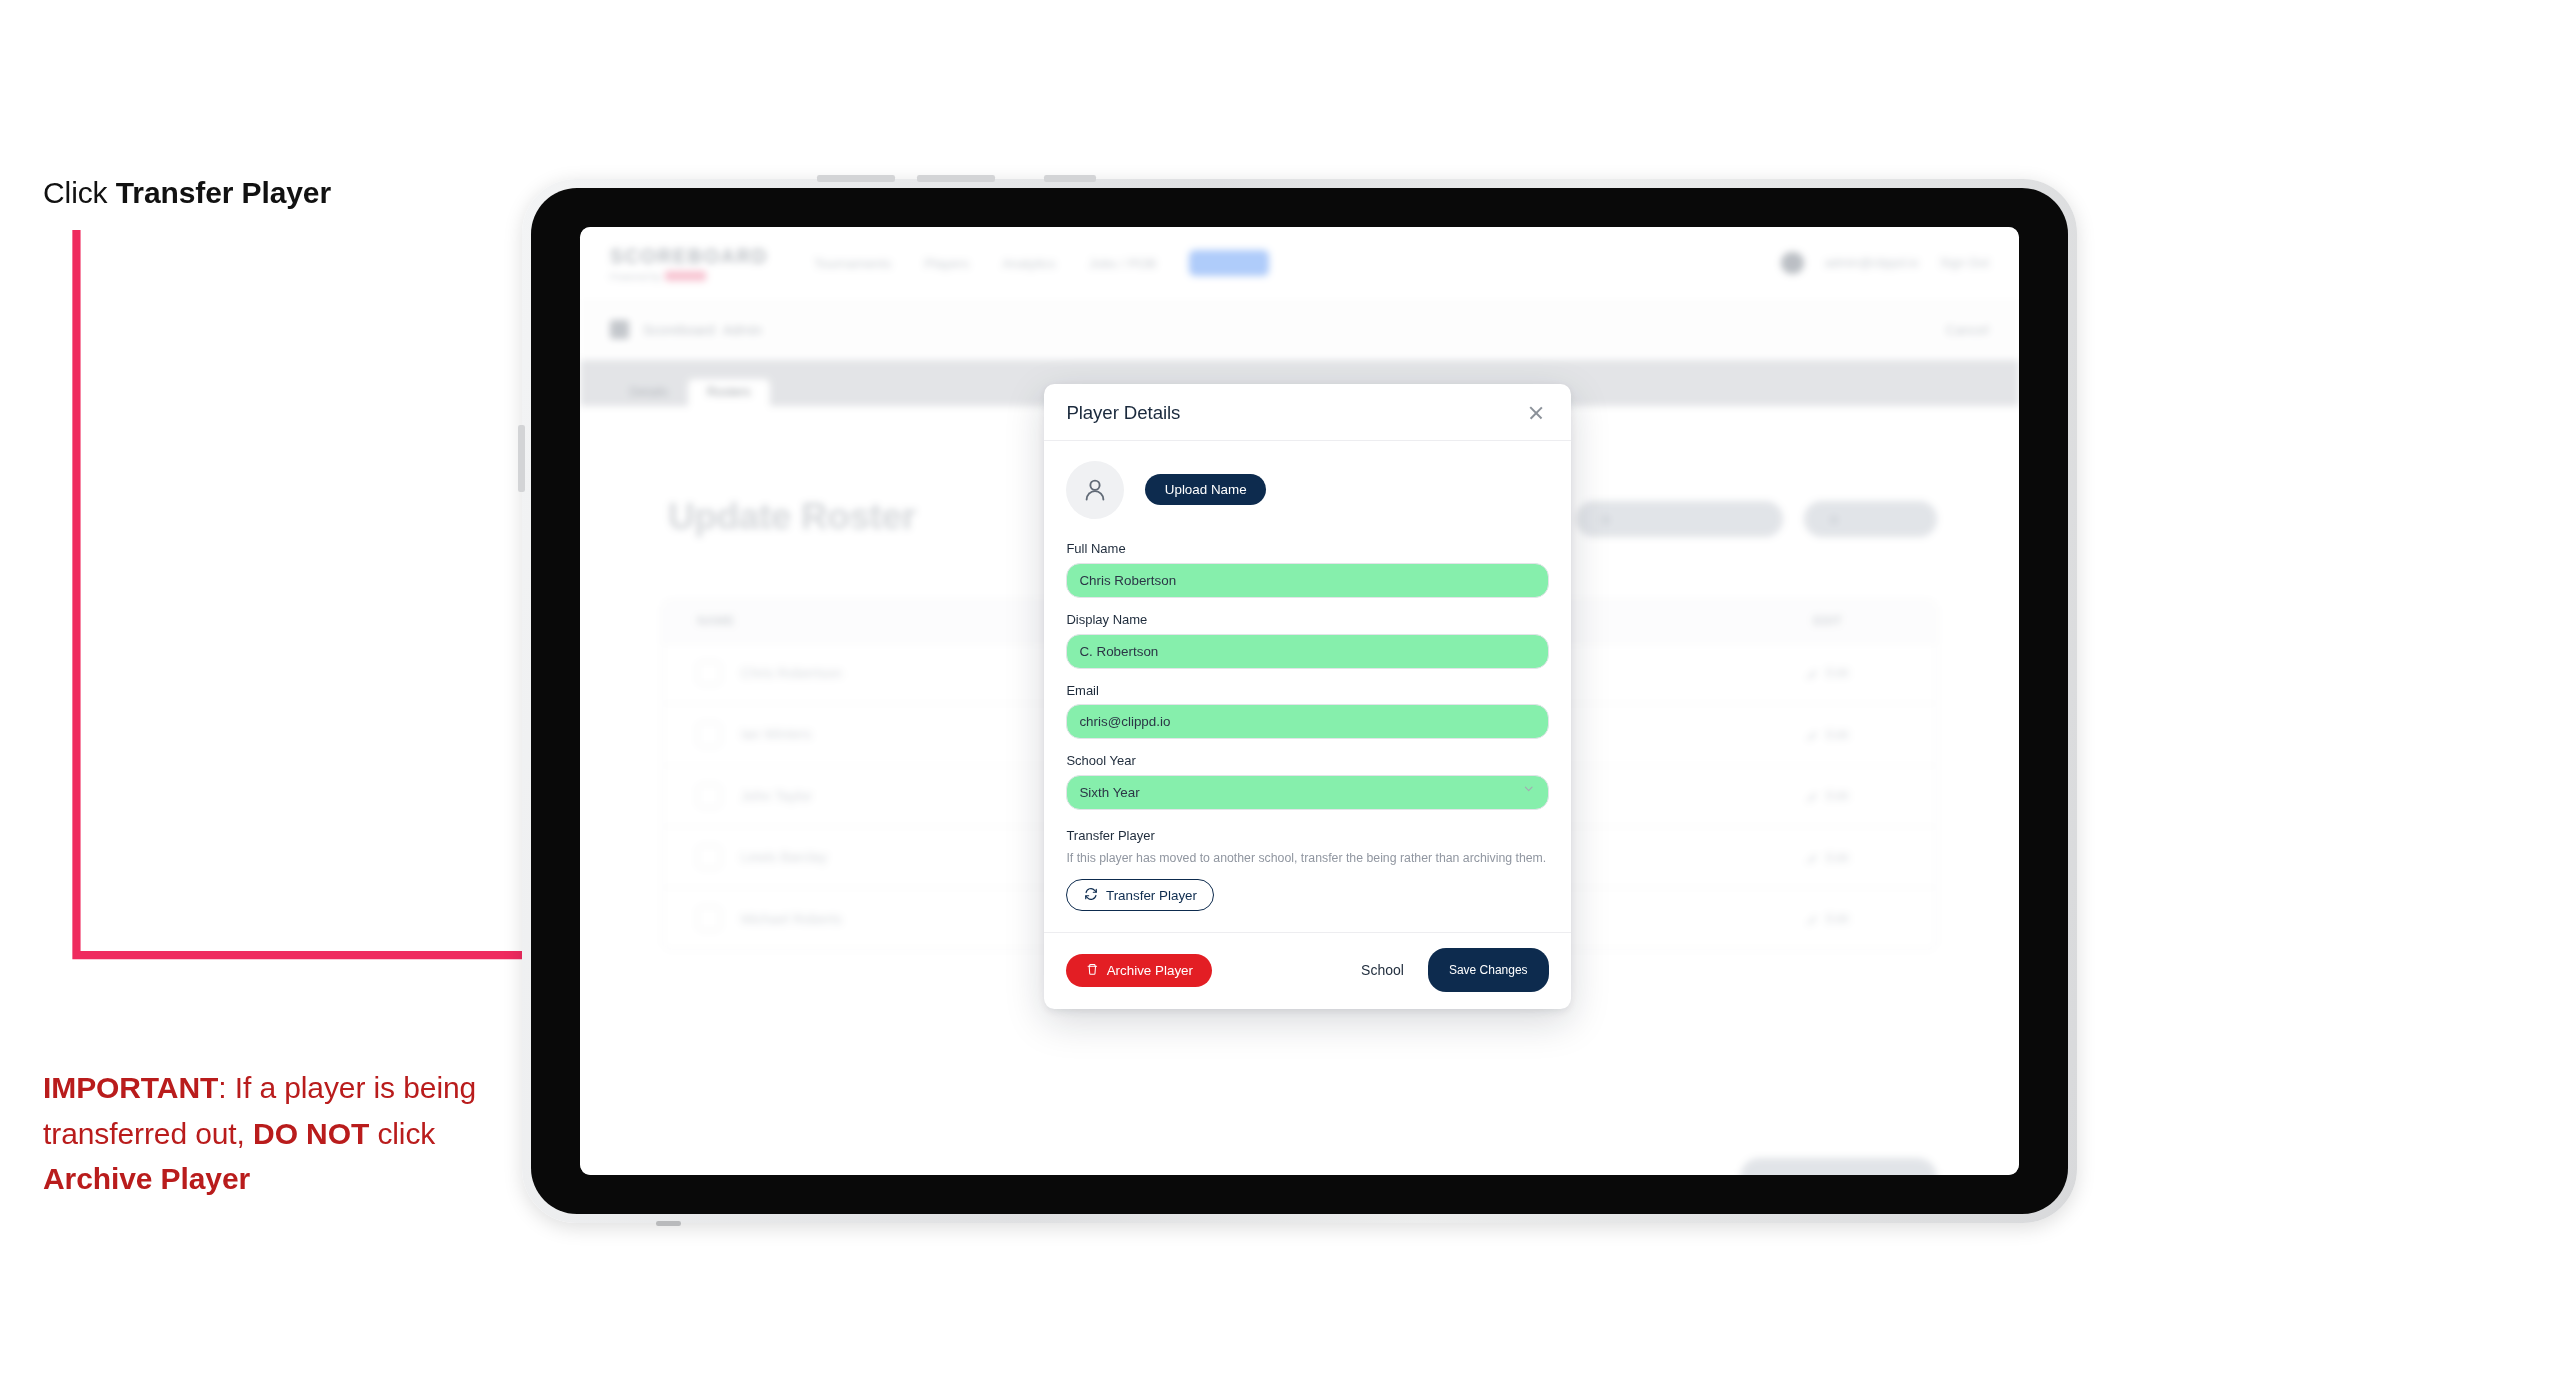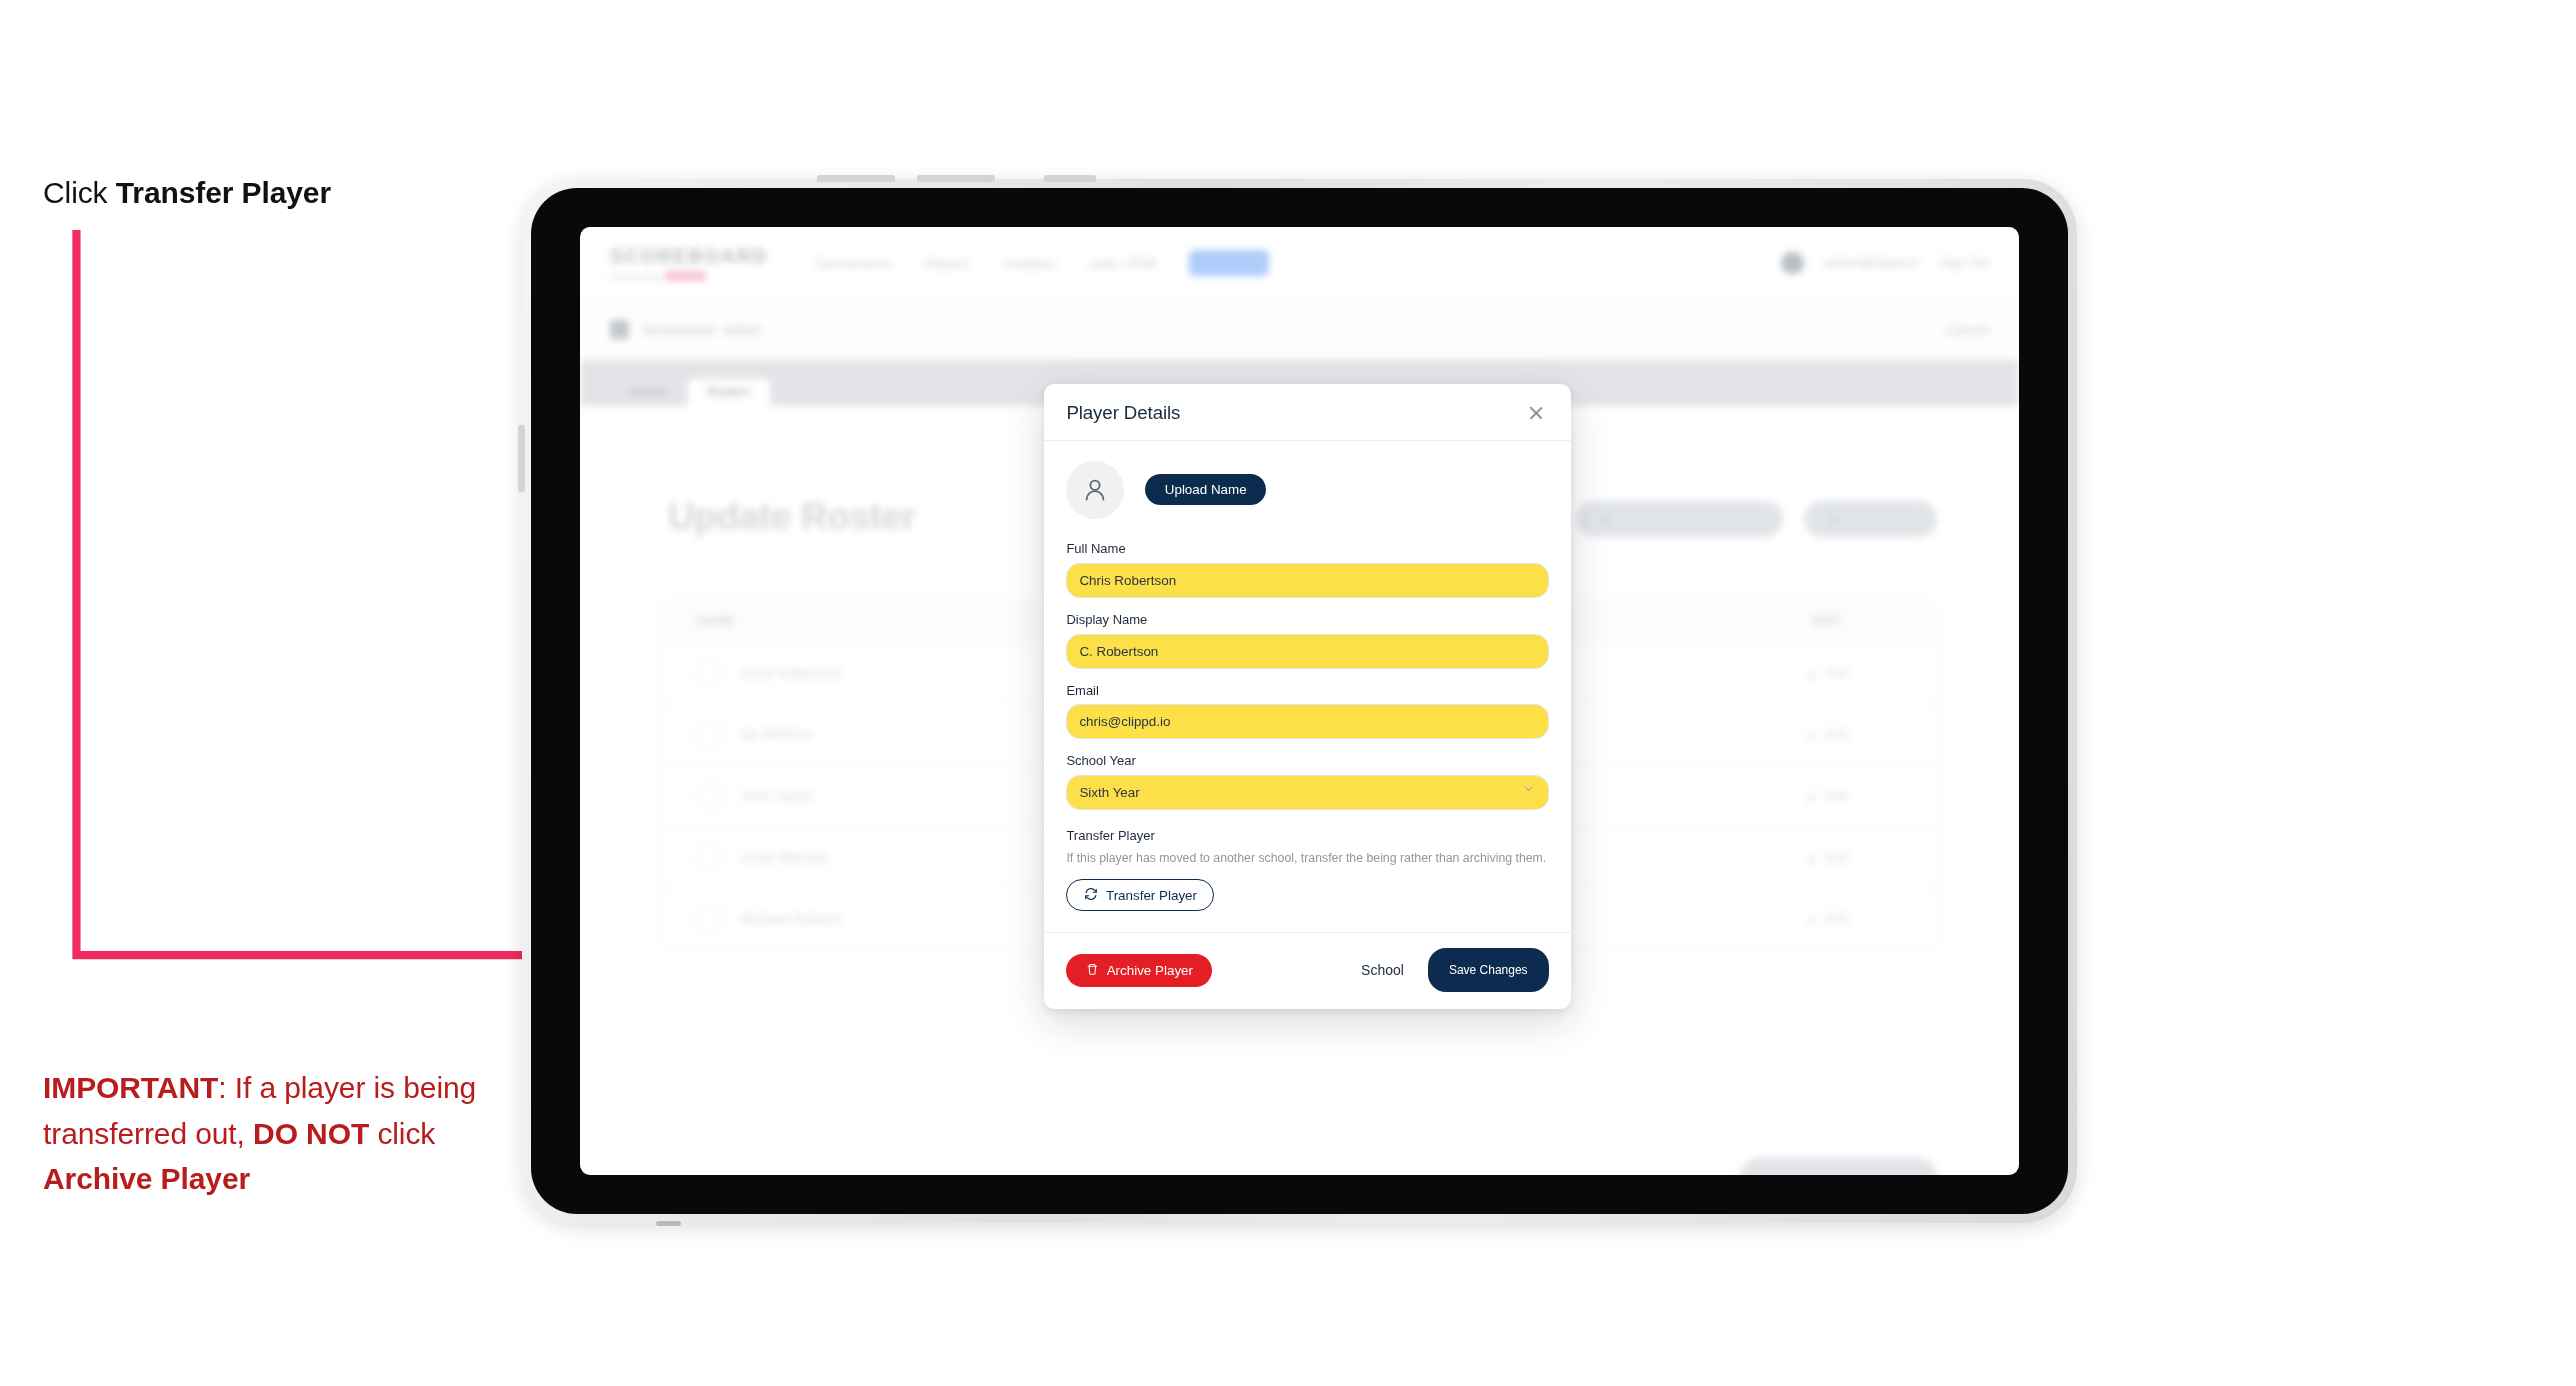--- a/index.html
+++ b/index.html
@@ -230,21 +230,21 @@
   }
 
   .field { margin-bottom: 14px; }
   .field-label {
     font-size: 13px; color: #1e2b3b; margin-bottom: 6.7px; display: block;
   }
   .field-input {
     width: 100%; box-sizing: border-box;
     border: 0.7px solid #e2e4e8; border-radius: 14px;
     padding: 9px 12px; font-size: 13.4px; color: #2b3646;
-    font-family: "Liberation Sans", sans-serif; background: #fde047;
+    font-family: "Liberation Sans", sans-serif; background: #86efac;
     outline: none;
   }
   .select-wrap { position: relative; }
   .select-wrap .chev {
     position: absolute; right: 13.4px; top: 50%; transform: translateY(-60%);
     pointer-events: none;
   }
 
   .transfer-block { margin-top: 18px; margin-bottom: 16.4px; }
   .transfer-title { font-size: 13px; color: #1e2b3b; margin-bottom: 6px; }

